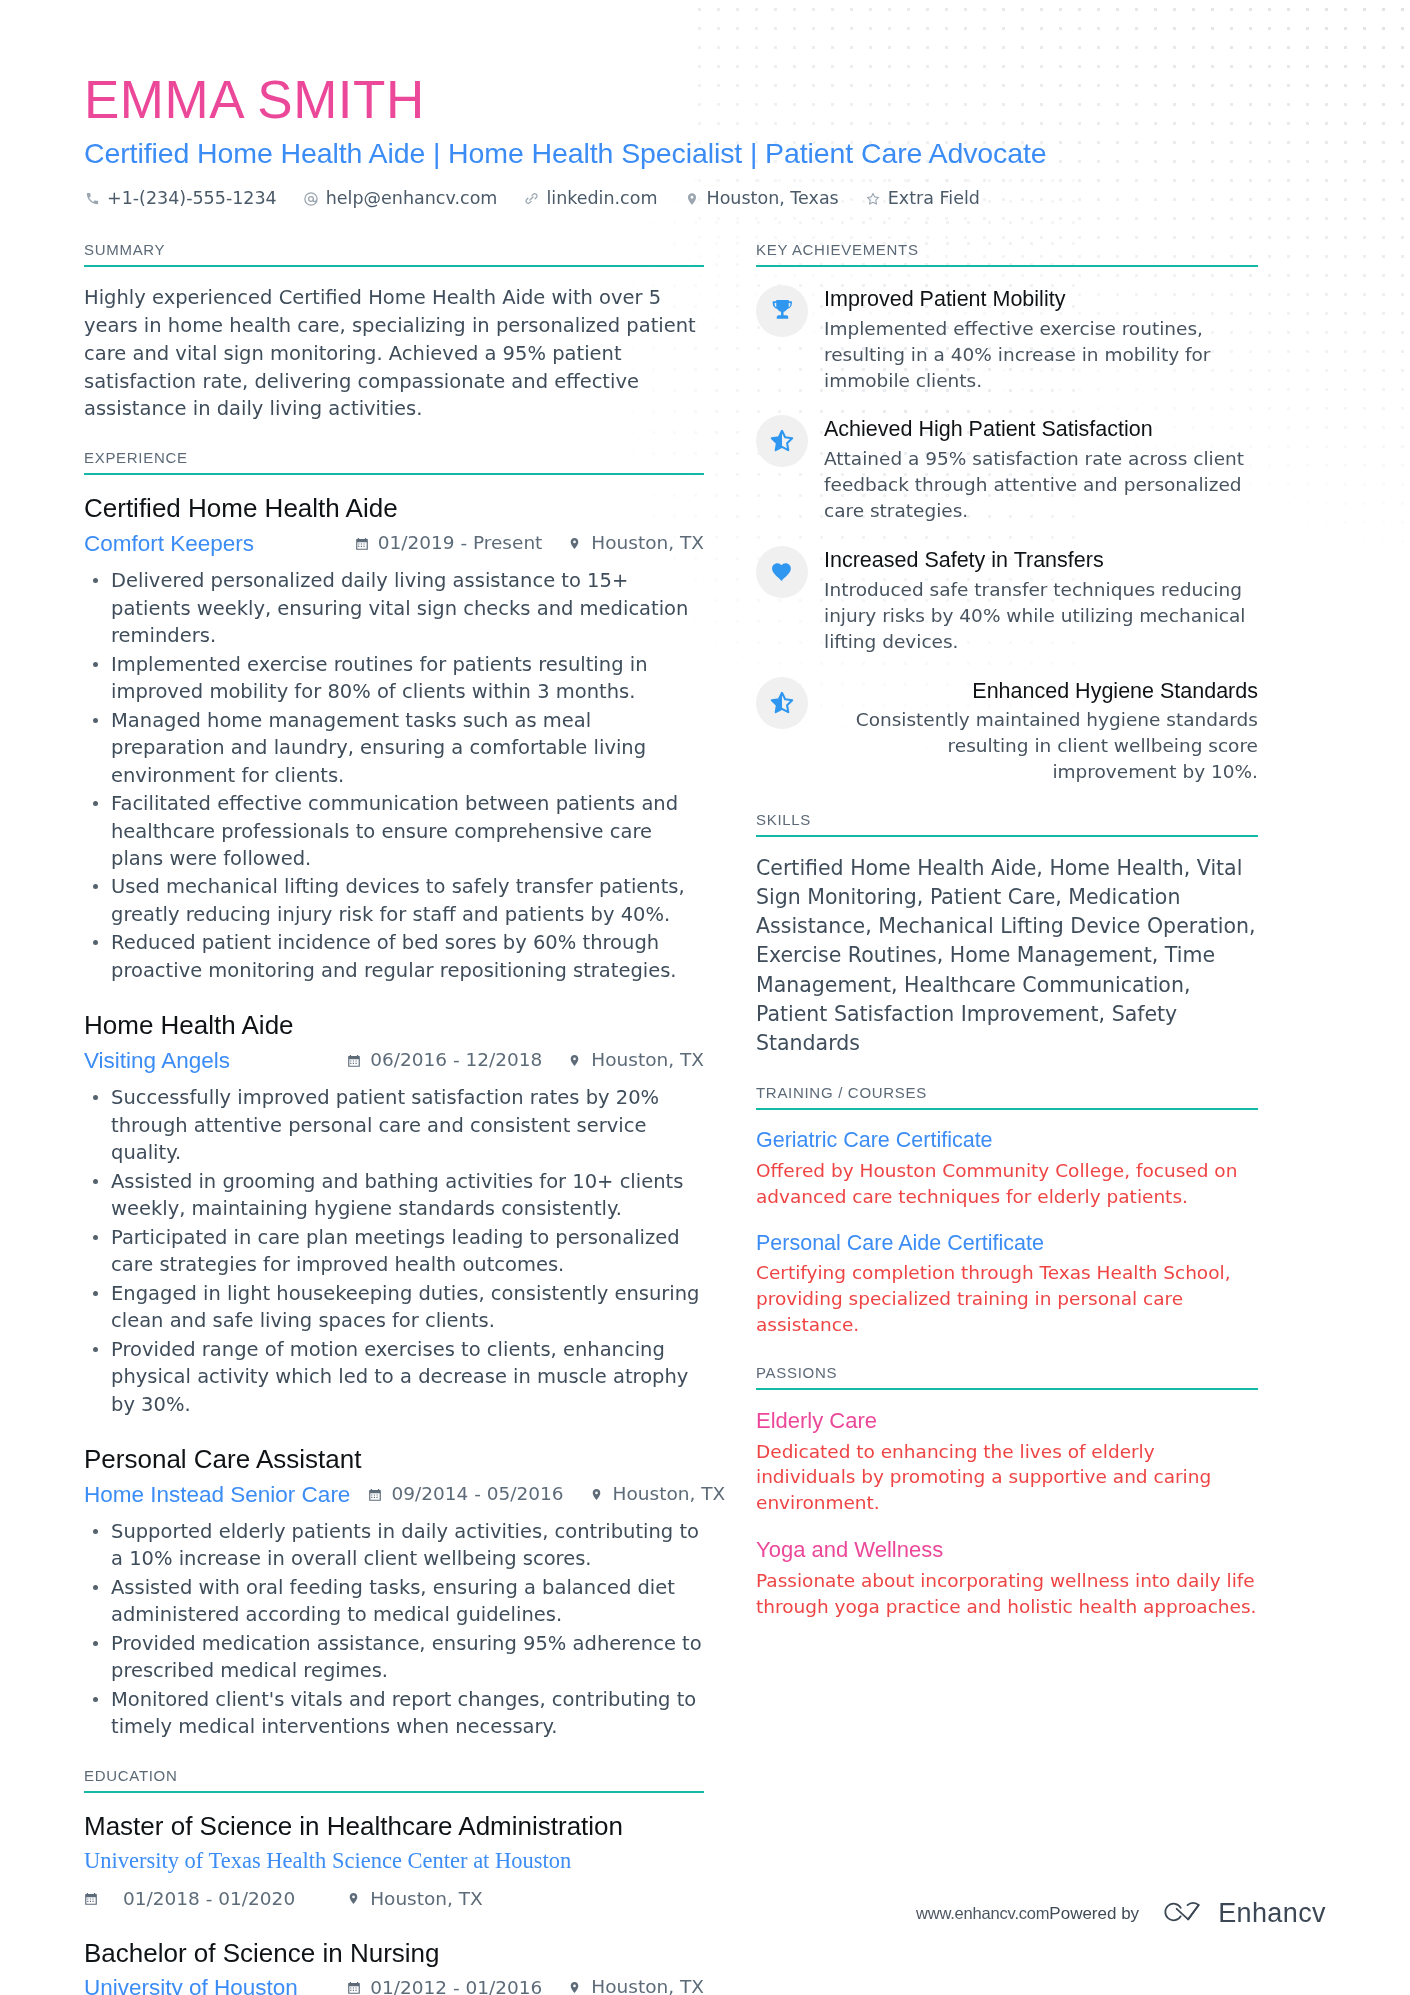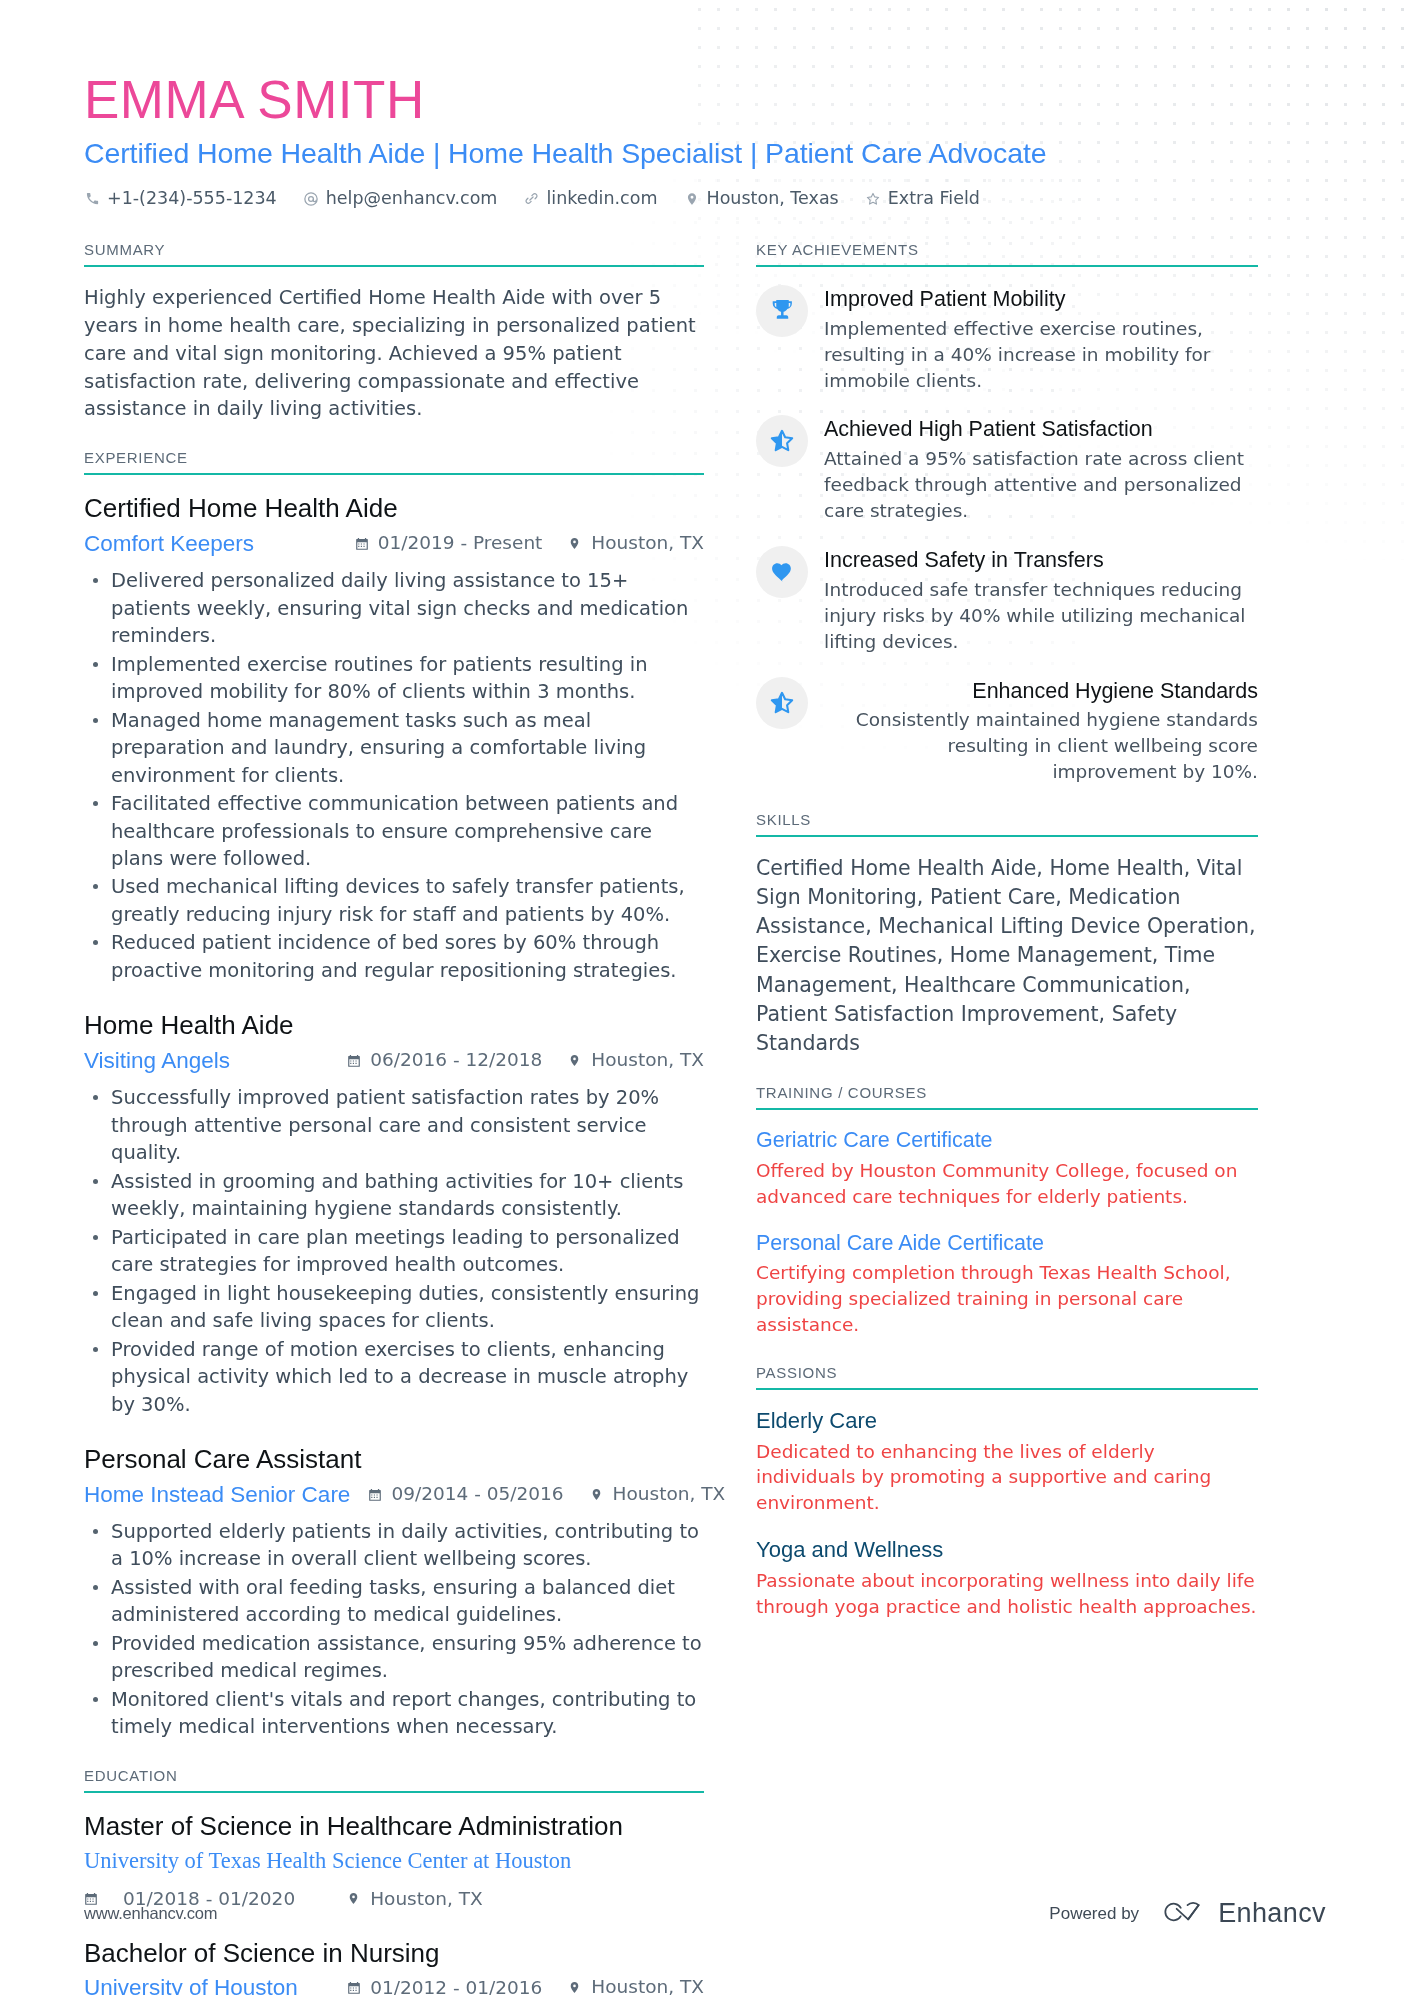--- a/index.html
+++ b/index.html
@@ -250,39 +250,39 @@
   .sub-title-link {
     font-family: "Liberation Sans", sans-serif;
     font-size: 21.5px;
     color: #3b8cf5;
     line-height: 1.25;
     margin-bottom: 4px;
   }
   .sub-title-plain {
     font-family: "Liberation Sans", sans-serif;
     font-size: 22px;
-    color: #0c4a6e;
+    color: #ec4899;
     line-height: 1.25;
     margin-bottom: 4px;
   }
   .sub-desc {
     font-size: 18.5px;
     line-height: 1.4;
     color: #ef4444;
   }
 
   
   .footer {
     position: absolute;
     left: 0; right: 0;
     bottom: 66px;
     padding: 0 84px;
     display: flex;
     align-items: center;
-    justify-content: space-between;
+    justify-content: flex-end;
     z-index: 2;
   }
   .footer-url {
     font-family: "Liberation Sans", sans-serif;
     font-size: 16.5px;
     color: #4c5663;
     letter-spacing: -0.2px;
   }
   .footer-right {
     display: flex;

